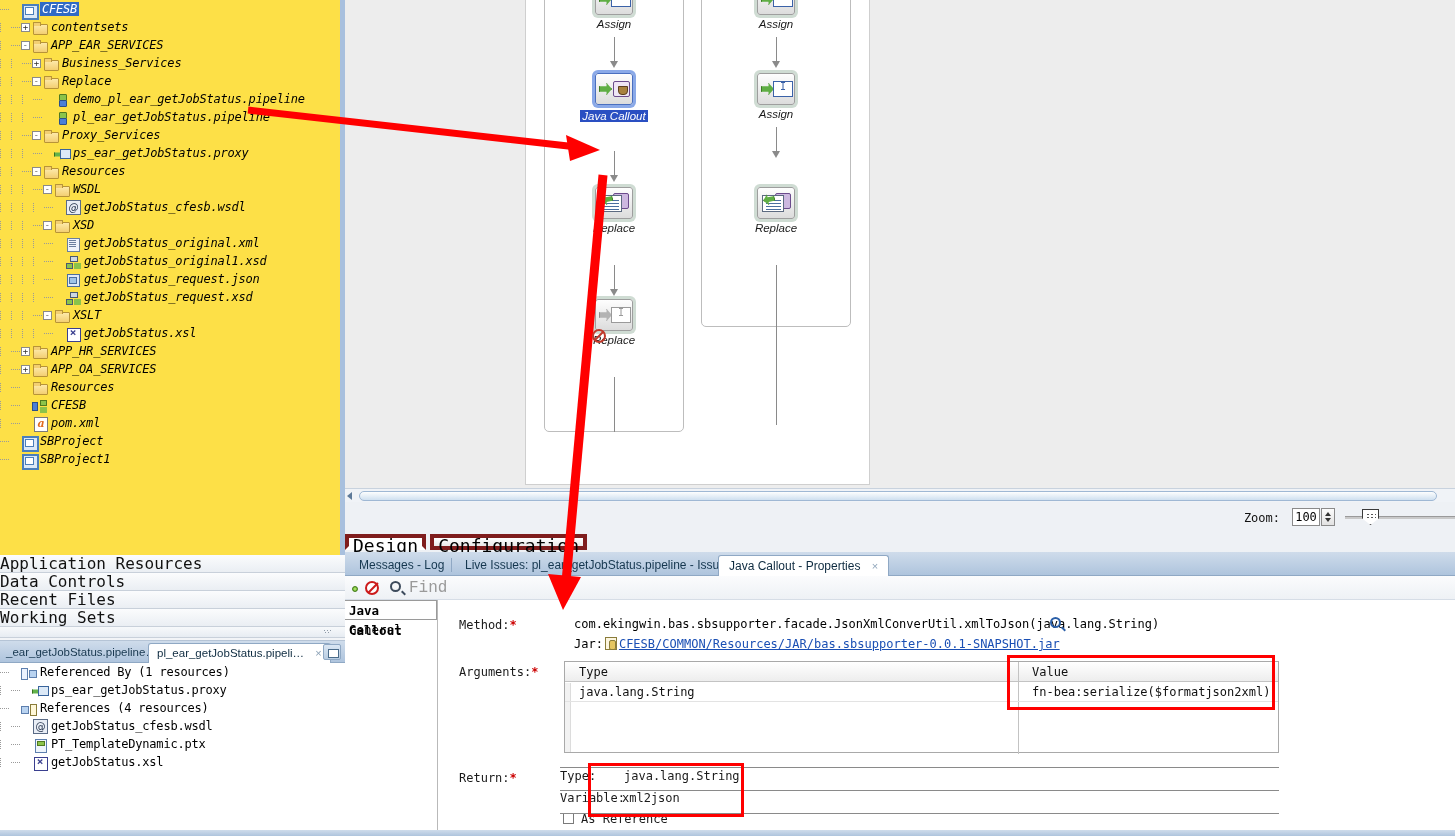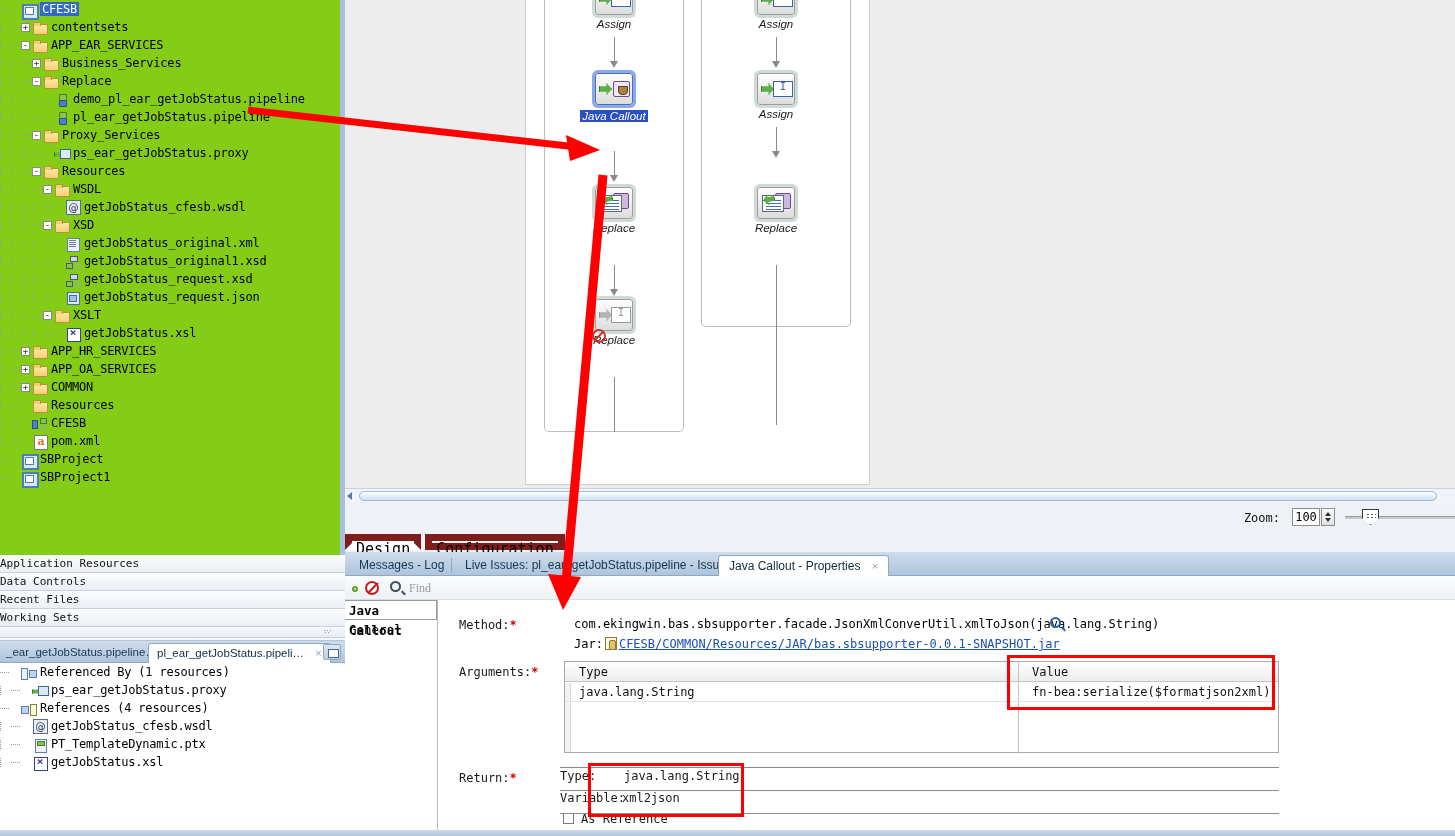--- a/index.html
+++ b/index.html
@@ -8,21 +8,21 @@
     width: 1455px; height: 836px;
     overflow: hidden;
     background: #ffffff;
     font-family: "DejaVu Sans", sans-serif;
   }
   #app { position: relative; width: 1455px; height: 836px; }
 
   
   #nav-panel {
     position: absolute; left: 0; top: 0; width: 340px; height: 555px;
-    background: #84cc16; overflow: hidden;
+    background: #fde047; overflow: hidden; font-style: italic;
   }
   #nav-scroll-track {
     position: absolute; left: 340px; top: 0; width: 5px; height: 555px;
     background: #a8c0de;
   }
   .tree { position: relative; padding: 0; margin: 0; }
   .trow {
     position: relative; height: 18px; line-height: 18px;
     white-space: nowrap; font-size: 12px; color: #000;
     font-family: "DejaVu Sans Mono", monospace;
@@ -177,21 +177,21 @@
 
   
   #accordion {
     position: absolute; left: 0; top: 555px; width: 345px; height: 85px;
     background: #f2f4f7;
   }
   .acc-row {
     height: 18px; line-height: 18px; padding-left: 0px;
     background: linear-gradient(#fbfcfd,#eaeef3);
     border-bottom: 1px solid #c8d0da;
-    font-size: 11px; font-family: "DejaVu Sans Mono", monospace; color: #111;
+    font-size: 16px; font-family: "DejaVu Sans Mono", monospace; color: #111;
     white-space: nowrap; overflow: hidden;
   }
   .acc-grip {
     height: 11px; background: linear-gradient(#f7f9fb,#e7ecf2);
     border-bottom: 1px solid #c8d0da; position: relative;
   }
   .acc-grip::after{
     content:""; position:absolute; right:14px; top:3px; width:7px; height:5px;
     background:
       linear-gradient(#8e9aa8,#8e9aa8) 0 0/1px 1px no-repeat,
@@ -366,22 +366,22 @@
       radial-gradient(#555 40%, transparent 41%) 0 0/4px 3px repeat;
   }
 
   
   #design-tabs {
     position: absolute; left: 345px; top: 534px; width: 1110px; height: 18px;
     background: #eef1f5;
   }
   .dtab {
     display: inline-block; height: 16px; line-height: 16px; padding: 0 4px;
-    font-size: 15px; font-family: "DejaVu Sans Mono", monospace; color:#000;
-    border: 7px solid #7f1d1d; background: linear-gradient(#ffffff,#eaeaea);
+    font-size: 18px; font-family: "DejaVu Sans Mono", monospace; color:#000;
+    border: 4px solid #7f1d1d; background: linear-gradient(#ffffff,#eaeaea);
     margin-right: -1px; vertical-align: top;
   }
   .dtab.active { background: #ffffff; border-bottom-color:#ffffff; font-weight: normal;}
 
   
   #dock {
     position: absolute; left: 345px; top: 552px; width: 1110px; height: 284px;
     background: #ffffff;
   }
   #dock-tabs {
@@ -422,21 +422,21 @@
   .magnifier {
     position:absolute; left:45px; top:5px; width:11px; height:11px;
     border:2px solid #3d4b5c; border-radius:50%;
   }
   .magnifier::after{
     content:""; position:absolute; left:9px; top:9px; width:5px; height:2px;
     background:#3d4b5c; transform: rotate(45deg);
   }
   #find-input {
     position:absolute; left:64px; top:4px; width:200px; height:16px;
-    font-size:12px; color:#9a9a9a; font-family:Liberation Serif, serif;
+    font-size:16px; color:#9a9a9a; font-family:Liberation Mono, monospace;
     line-height:16px;
   }
 
   #props-body { position: relative; height: 236px; background: #ffffff; }
   #props-nav {
     position: absolute; left: 0; top: 0; width: 93px; height: 236px;
     background: #fff; border-right: 1px solid #b9b9b9;
   }
   .pnav {
     height: 20px; line-height: 20px; padding-left: 4px;
@@ -551,27 +551,26 @@
         <div class="trow"><span class="guide"></span><span class="guide"></span><span class="guide"></span><span class="dashlead"></span><span class="exp-spacer"></span><span class="ico ico-pipeline"></span><span class="lbl">demo_pl_ear_getJobStatus.pipeline</span></div>
         <div class="trow"><span class="guide"></span><span class="guide"></span><span class="guide"></span><span class="dashlead"></span><span class="exp-spacer"></span><span class="ico ico-pipeline"></span><span class="lbl">pl_ear_getJobStatus.pipeline</span></div>
         <div class="trow"><span class="guide"></span><span class="guide"></span><span class="dashlead"></span><span class="exp">-</span><span class="ico ico-folder"></span><span class="lbl">Proxy_Services</span></div>
         <div class="trow"><span class="guide"></span><span class="guide"></span><span class="guide"></span><span class="dashlead"></span><span class="exp-spacer"></span><span class="ico ico-proxy"></span><span class="lbl">ps_ear_getJobStatus.proxy</span></div>
         <div class="trow"><span class="guide"></span><span class="guide"></span><span class="dashlead"></span><span class="exp">-</span><span class="ico ico-folder"></span><span class="lbl">Resources</span></div>
         <div class="trow"><span class="guide"></span><span class="guide"></span><span class="guide"></span><span class="dashlead"></span><span class="exp">-</span><span class="ico ico-folder"></span><span class="lbl">WSDL</span></div>
         <div class="trow"><span class="guide"></span><span class="guide"></span><span class="guide"></span><span class="guide"></span><span class="dashlead"></span><span class="exp-spacer"></span><span class="ico ico-at"></span><span class="lbl">getJobStatus_cfesb.wsdl</span></div>
         <div class="trow"><span class="guide"></span><span class="guide"></span><span class="guide"></span><span class="dashlead"></span><span class="exp">-</span><span class="ico ico-folder"></span><span class="lbl">XSD</span></div>
         <div class="trow"><span class="guide"></span><span class="guide"></span><span class="guide"></span><span class="guide"></span><span class="dashlead"></span><span class="exp-spacer"></span><span class="ico ico-xml"></span><span class="lbl">getJobStatus_original.xml</span></div>
         <div class="trow"><span class="guide"></span><span class="guide"></span><span class="guide"></span><span class="guide"></span><span class="dashlead"></span><span class="exp-spacer"></span><span class="ico ico-xsd"></span><span class="lbl">getJobStatus_original1.xsd</span></div>
+        <div class="trow"><span class="guide"></span><span class="guide"></span><span class="guide"></span><span class="guide"></span><span class="dashlead"></span><span class="exp-spacer"></span><span class="ico ico-json"></span><span class="lbl">getJobStatus_request.json</span></div>
         <div class="trow"><span class="guide"></span><span class="guide"></span><span class="guide"></span><span class="guide"></span><span class="dashlead"></span><span class="exp-spacer"></span><span class="ico ico-xsd"></span><span class="lbl">getJobStatus_request.xsd</span></div>
-        <div class="trow"><span class="guide"></span><span class="guide"></span><span class="guide"></span><span class="guide"></span><span class="dashlead"></span><span class="exp-spacer"></span><span class="ico ico-json"></span><span class="lbl">getJobStatus_request.json</span></div>
         <div class="trow"><span class="guide"></span><span class="guide"></span><span class="guide"></span><span class="dashlead"></span><span class="exp">-</span><span class="ico ico-folder"></span><span class="lbl">XSLT</span></div>
         <div class="trow"><span class="guide"></span><span class="guide"></span><span class="guide"></span><span class="guide"></span><span class="dashlead"></span><span class="exp-spacer"></span><span class="ico ico-xsl"></span><span class="lbl">getJobStatus.xsl</span></div>
         <div class="trow"><span class="guide"></span><span class="dashlead"></span><span class="exp">+</span><span class="ico ico-folder"></span><span class="lbl">APP_HR_SERVICES</span></div>
         <div class="trow"><span class="guide"></span><span class="dashlead"></span><span class="exp">+</span><span class="ico ico-folder"></span><span class="lbl">APP_OA_SERVICES</span></div>
-        <div class="trow"><span class="guide"></span><span class="dashlead"></span><span class="exp">+</span><span class="ico ico-folder"></span><span class="lbl">COMMON</span></div>
         <div class="trow"><span class="guide"></span><span class="dashlead"></span><span class="exp-spacer"></span><span class="ico ico-folder"></span><span class="lbl">Resources</span></div>
         <div class="trow"><span class="guide"></span><span class="dashlead"></span><span class="exp-spacer"></span><span class="ico ico-cfesb"></span><span class="lbl">CFESB</span></div>
         <div class="trow"><span class="guide"></span><span class="dashlead"></span><span class="exp-spacer"></span><span class="ico ico-pom"></span><span class="lbl">pom.xml</span></div>
         <div class="trow"><span class="dashlead"></span><span class="exp-spacer"></span><span class="ico ico-project"></span><span class="lbl">SBProject</span></div>
         <div class="trow"><span class="dashlead"></span><span class="exp-spacer"></span><span class="ico ico-project"></span><span class="lbl">SBProject1</span></div>
       </div>
   </div>
   <div id="nav-scroll-track"></div>
 
   <div id="accordion">

